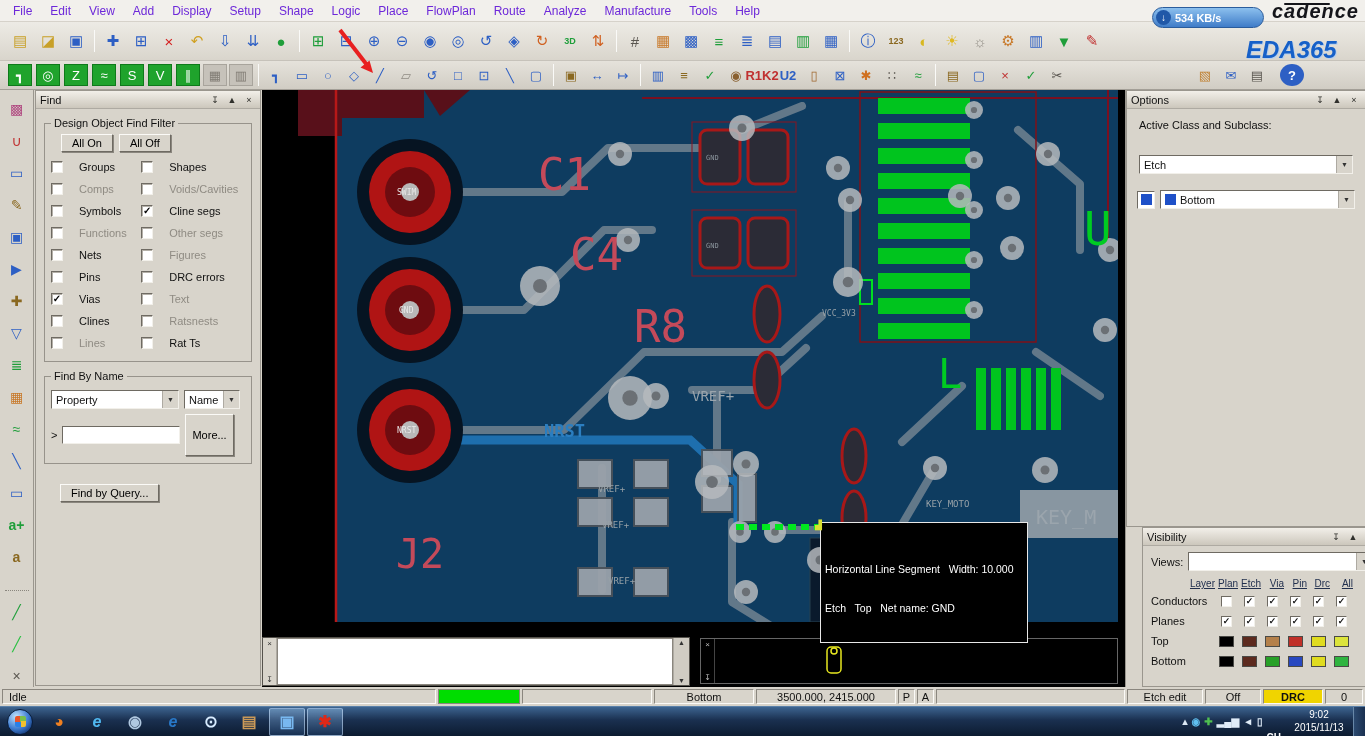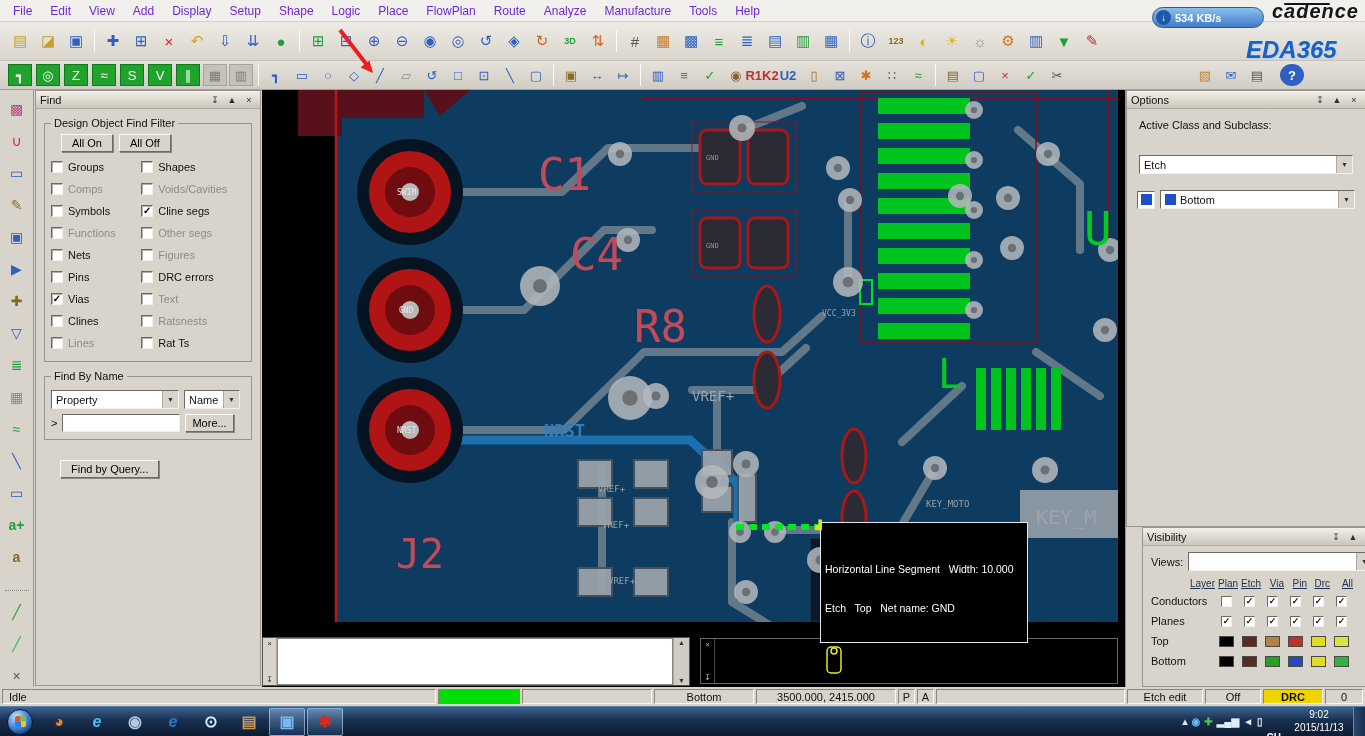--- a/index.html
+++ b/index.html
@@ -33,21 +33,21 @@
 .ptitle{height:18px;background:linear-gradient(#f2efe9,#ccc7bc);border-bottom:1px solid #aeaaa2;display:flex;align-items:center;padding:0 4px;gap:3px;}
 .ptitle .t{flex:1;font-size:11px;}
 .ptbtn{width:14px;height:14px;display:flex;align-items:center;justify-content:center;font-size:9px;color:#30302c;cursor:default;}
 fieldset{border:1px solid #97938b;margin:8px 8px 0 8px;padding:3px 6px 7px 6px;}
 legend{padding:0 3px;font-size:11px;}
 .btnrow{display:flex;gap:6px;margin:2px 10px 4px 10px;}
 .btn{background:#d8d4cb;border:1px solid;border-color:#fbfaf7 #6e6a62 #6e6a62 #fbfaf7;box-shadow:1px 1px 0 #8a867e;padding:2px 10px;font-size:11px;font-family:"Liberation Sans",sans-serif;cursor:default;}
 .cols{display:flex;}
 .col{flex:1;}
 .col+.col{flex:1.15;}
-.chk{display:flex;align-items:center;gap:5px;height:22px;white-space:nowrap;}
+.chk{display:flex;align-items:center;gap:16px;height:22px;white-space:nowrap;}
 .box{width:12px;height:12px;background:#fff;border:1px solid;border-color:#6e6a62 #f2f0ea #f2f0ea #6e6a62;box-shadow:inset 1px 1px 0 #b4b0a8;font-size:10px;line-height:10px;text-align:center;font-weight:bold;color:#000;flex:0 0 auto;}
 .chk.dis .lbl{color:#8f8b83;}
 .dd{background:#fff;border:1px solid;border-color:#6e6a62 #f2f0ea #f2f0ea #6e6a62;display:flex;align-items:center;height:19px;padding-left:4px;font-size:11px;}
 .dd .arrow{margin-left:auto;width:16px;height:100%;background:#d8d4cb;border-left:1px solid #aeaaa2;display:flex;align-items:center;justify-content:center;font-size:7px;color:#333;}
 .row{display:flex;align-items:center;gap:5px;margin-top:5px;}
 .tin{width:118px;height:18px;background:#fff;border:1px solid;border-color:#6e6a62 #f2f0ea #f2f0ea #6e6a62;font-size:11px;padding:0 3px;font-family:"Liberation Sans",sans-serif;}
 #findquery{margin:20px 0 0 24px;}
 
 #central{position:absolute;left:262px;top:90px;width:863px;height:597px;background:#000;}
 #pcb{position:absolute;left:0;top:0;}
@@ -347,21 +347,21 @@
           <span class="arrow">▼</span>
         </div>
         <div class="dd" style="width:56px">
           <span>Name</span>
           <span class="arrow">▼</span>
         </div>
       </div>
       <div class="row">
         <span>&gt;</span>
         <input class="tin" value="" style="">
-        <button class="btn" style="padding:2px 6px">More...</button>
+        <button class="btn" style="padding:14px 6px">More...</button>
       </div>
     </fieldset>
     <button class="btn" id="findquery">Find by Query...</button>
   </div>
 </div>
 
 <div id="central">
   <svg id="pcb" viewBox="0 0 856 540" width="856" height="540">
     <rect width="856" height="540" fill="#000"></rect>
     <rect x="73" width="783" height="532" fill="#0e3c60"></rect>

